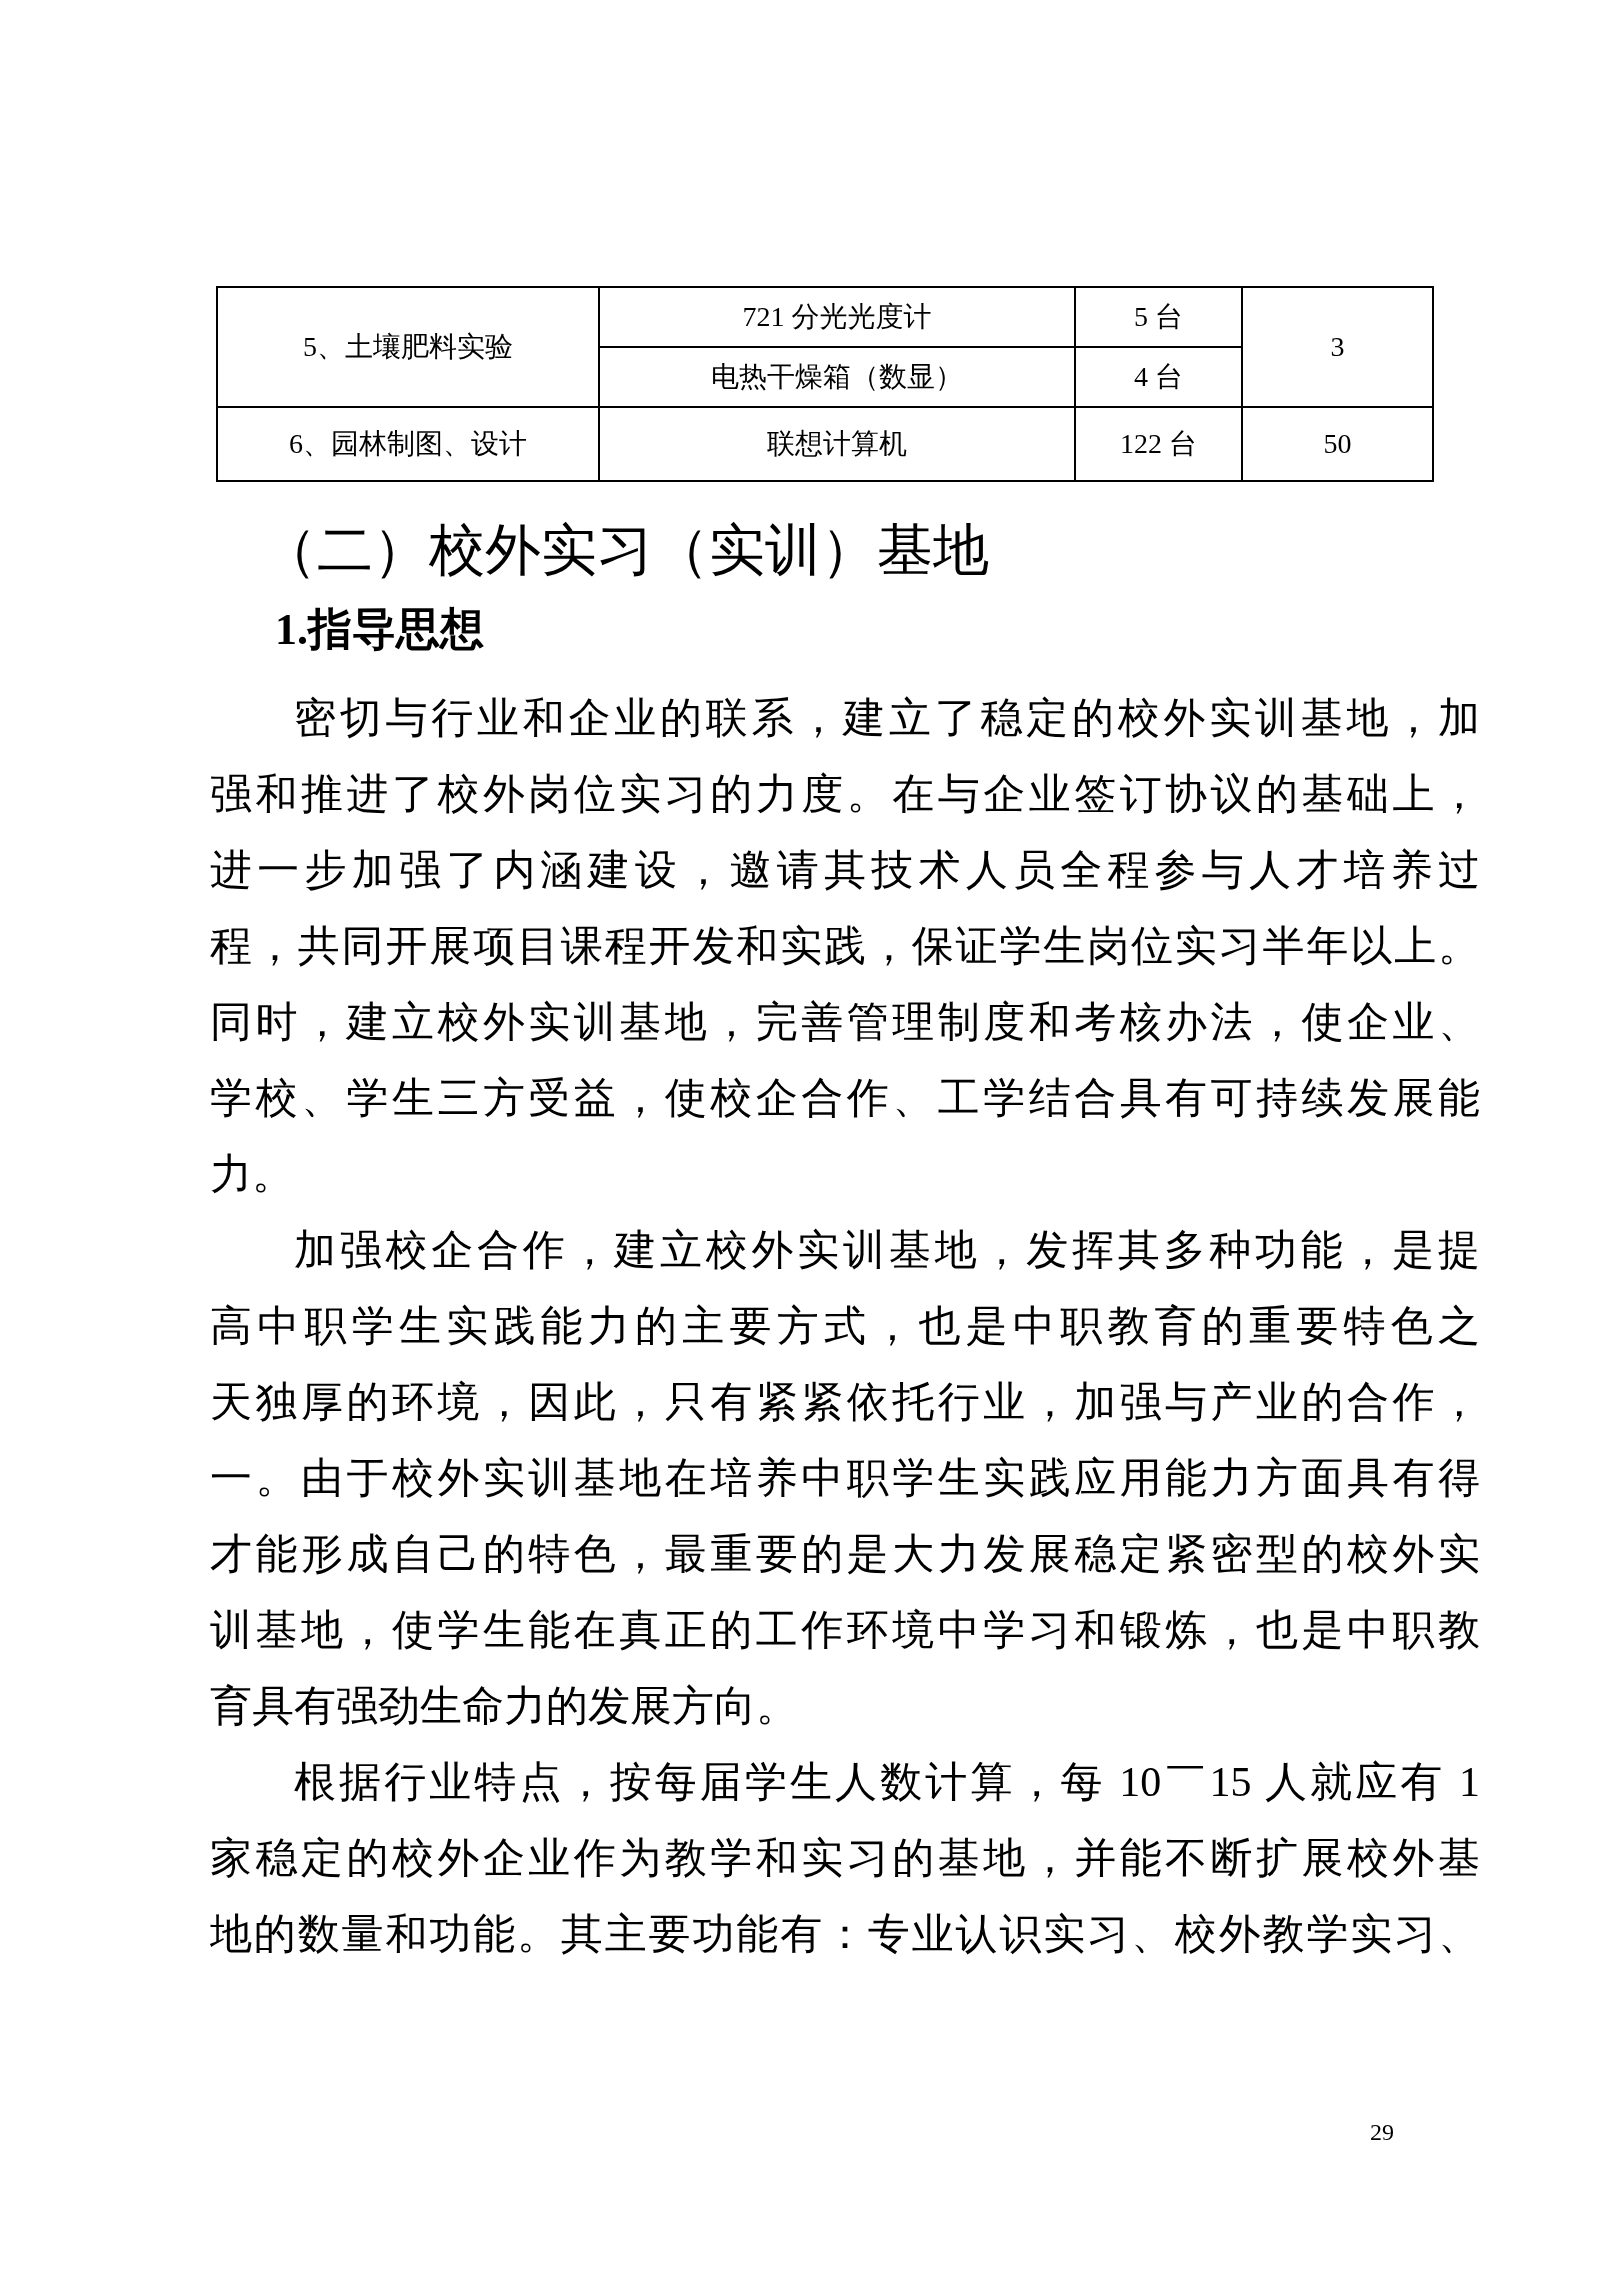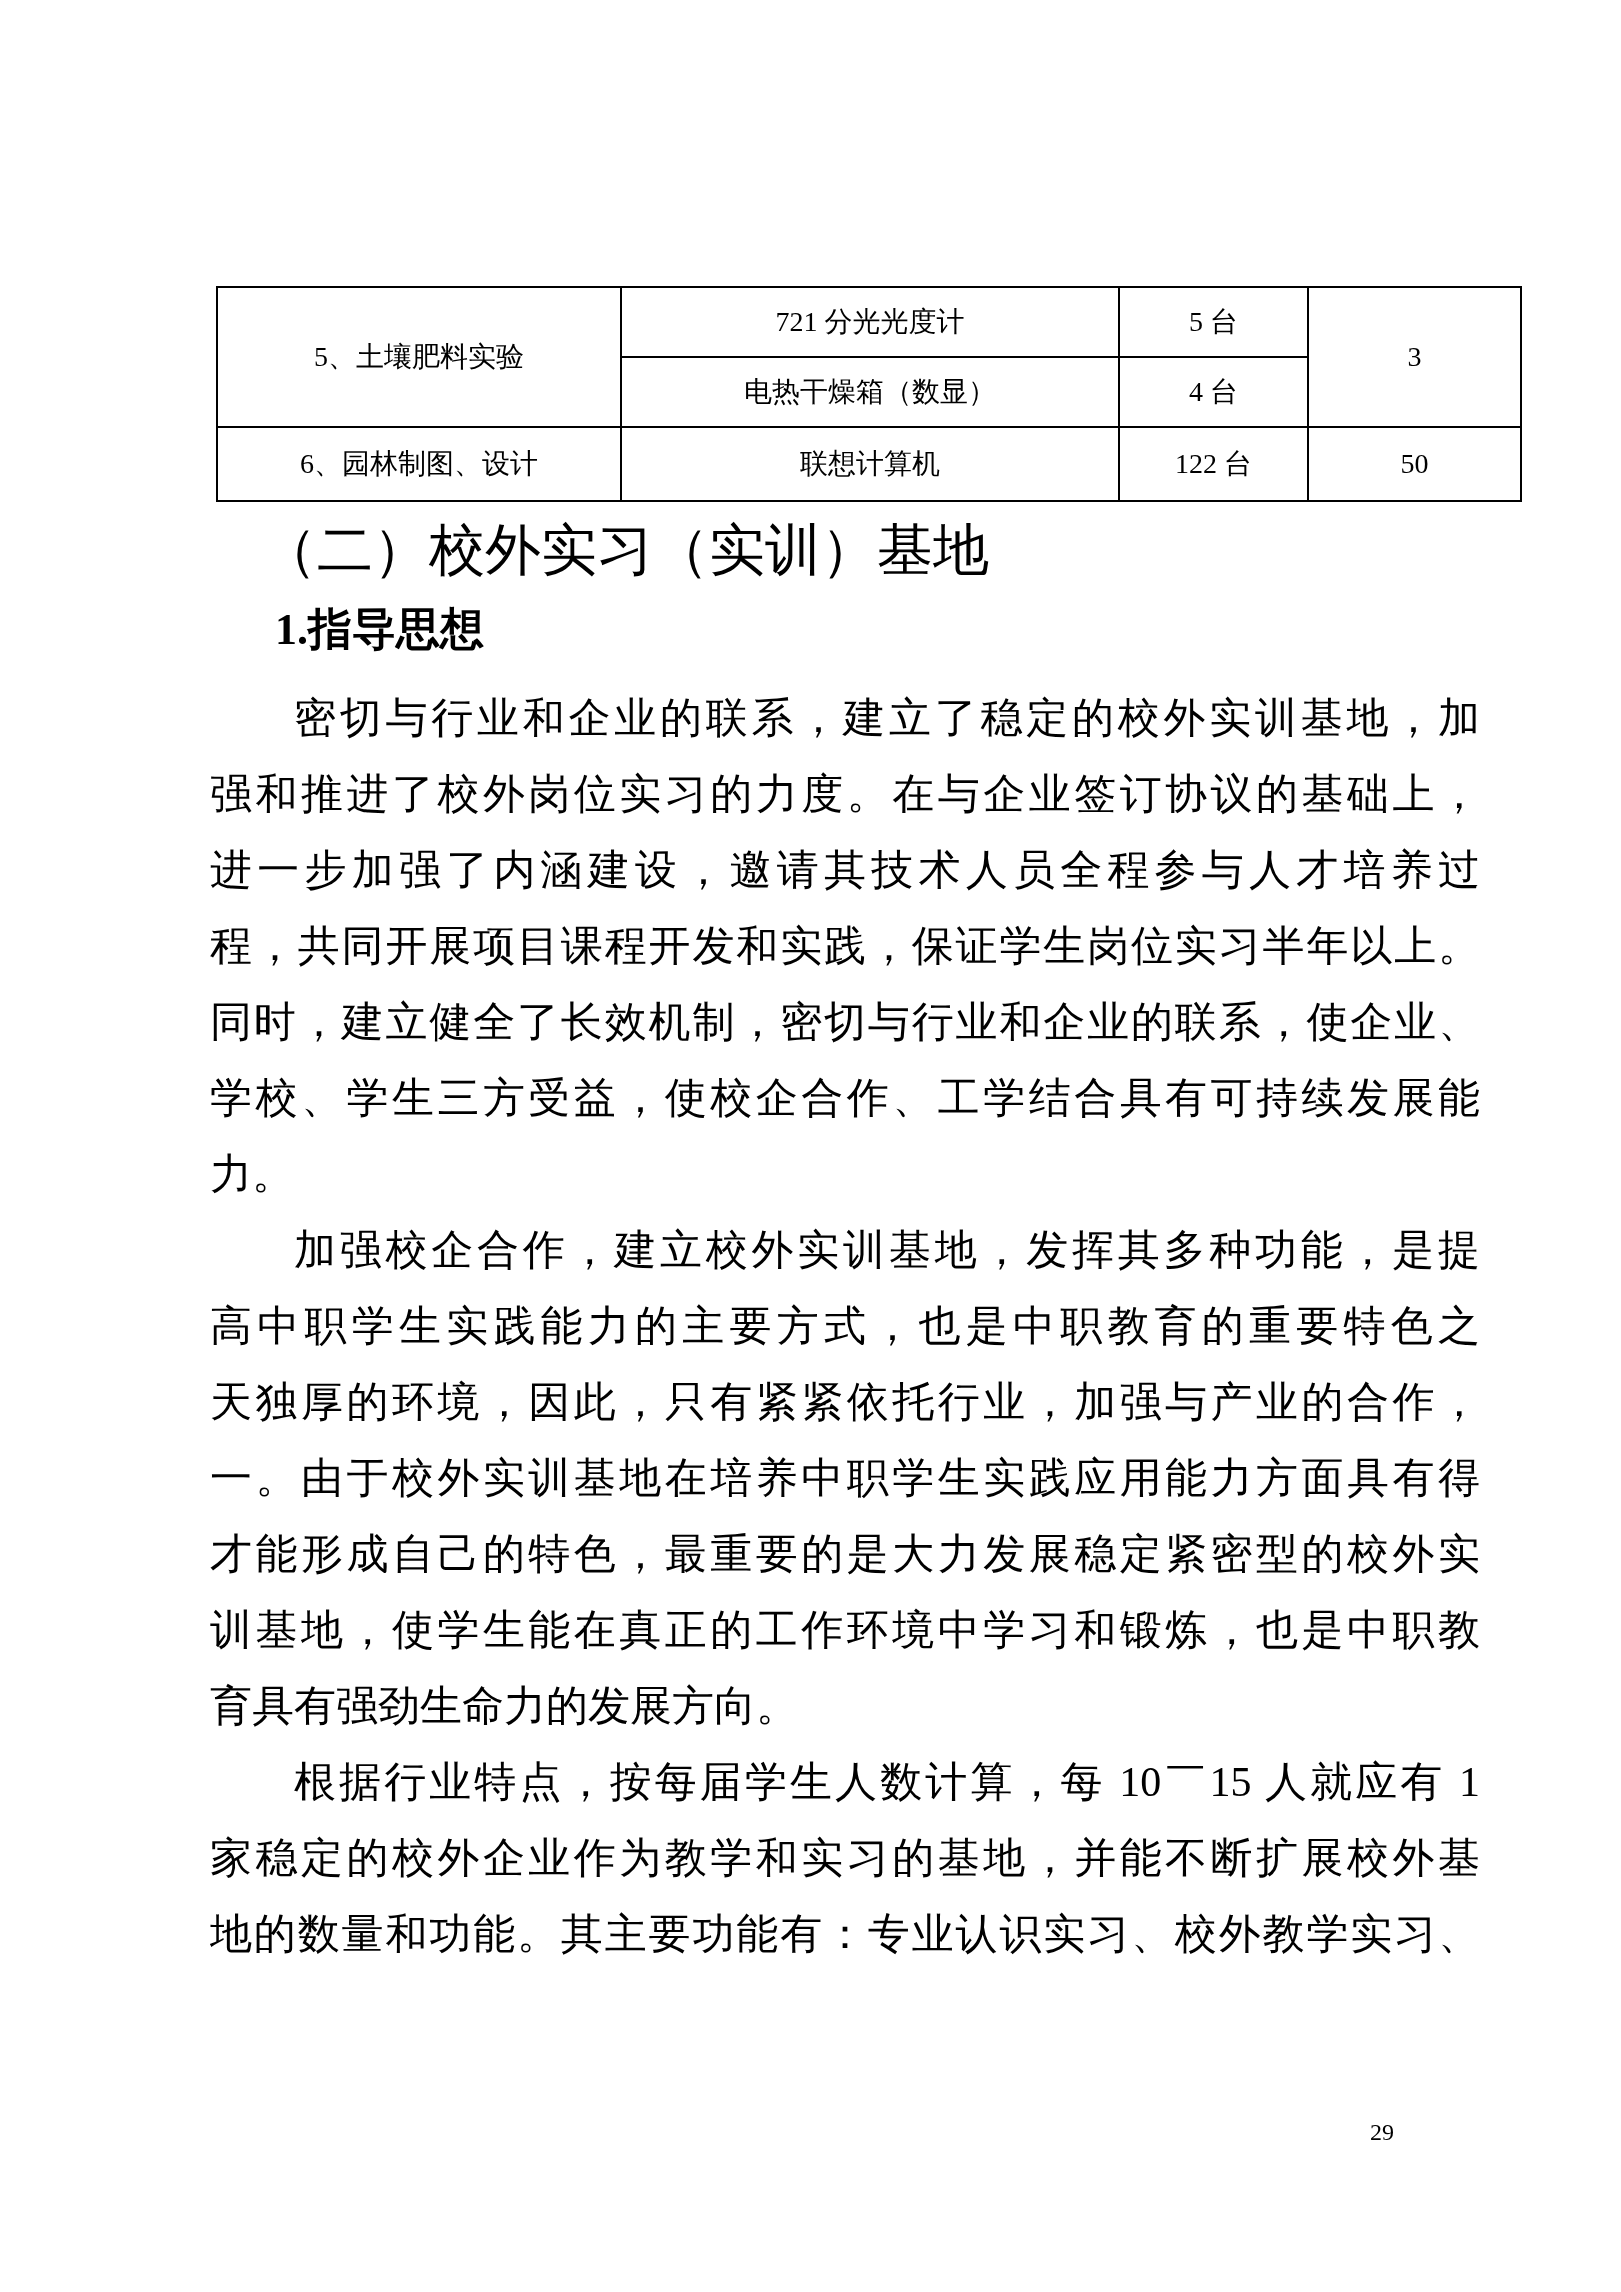--- a/index.html
+++ b/index.html
@@ -25,21 +25,21 @@
     width: 1176px;
     border-collapse: collapse;
     table-layout: fixed;
     font-size: 28px;
     color: #000;
   }
   table.equip td {
     border: 2px solid #000;
     text-align: center;
     vertical-align: middle;
-    padding: 15px;
+    padding: 4px;
     overflow: hidden;
   }
   .col-course   { width: 372px; }
   .col-name     { width: 466px; }
   .col-qty      { width: 157px; }
   .col-count    { width: 181px; }
   tr.sub  { height: 60px; }
   tr.big  { height: 74px; }
 
   
@@ -129,21 +129,21 @@
 
   <div class="h-section">（二）校外实习（实训）基地</div>
   <div class="h-sub">1.指导思想</div>
 
   <div class="body-text">
 
     <div class="line indent">密切与行业和企业的联系，建立了稳定的校外实训基地，加</div>
     <div class="line">强和推进了校外岗位实习的力度。在与企业签订协议的基础上，</div>
     <div class="line">进一步加强了内涵建设，邀请其技术人员全程参与人才培养过</div>
     <div class="line">程，共同开展项目课程开发和实践，保证学生岗位实习半年以上。</div>
-    <div class="line">同时，建立健全了长效机制，密切与行业和企业的联系，使企业、</div>
+    <div class="line">同时，建立校外实训基地，完善管理制度和考核办法，使企业、</div>
     <div class="line">学校、学生三方受益，使校企合作、工学结合具有可持续发展能</div>
     <div class="line end">力。</div>
 
     <div class="line indent">加强校企合作，建立校外实训基地，发挥其多种功能，是提</div>
     <div class="line">高中职学生实践能力的主要方式，也是中职教育的重要特色之</div>
     <div class="line">天独厚的环境，因此，只有紧紧依托行业，加强与产业的合作，</div>
     <div class="line">一。由于校外实训基地在培养中职学生实践应用能力方面具有得</div>
     <div class="line">才能形成自己的特色，最重要的是大力发展稳定紧密型的校外实</div>
     <div class="line">训基地，使学生能在真正的工作环境中学习和锻炼，也是中职教</div>
     <div class="line end">育具有强劲生命力的发展方向。</div>

